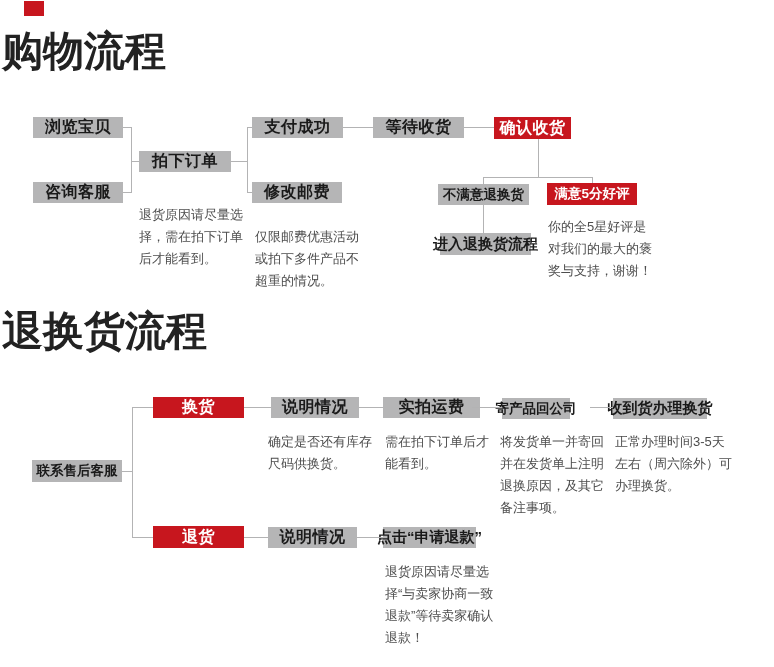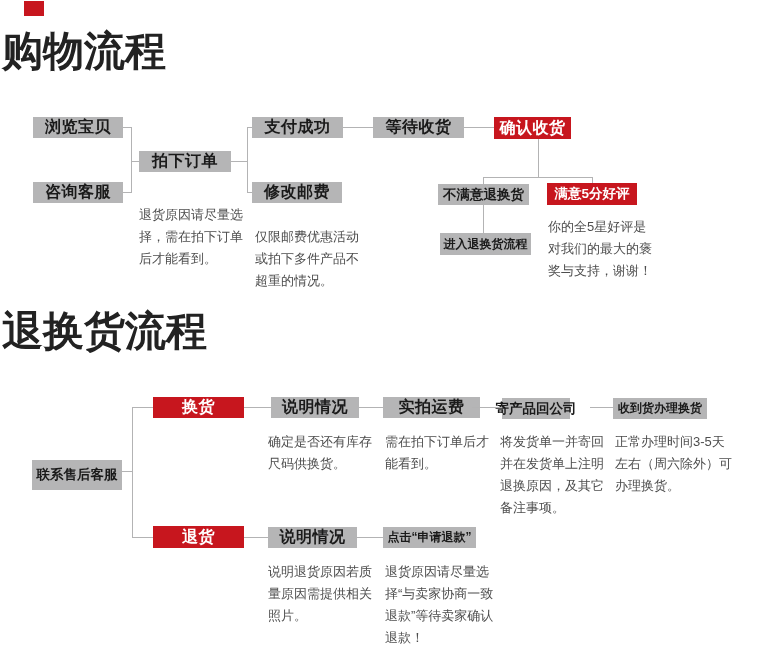--- a/index.html
+++ b/index.html
@@ -9,21 +9,21 @@
   .corner-mark{position:absolute;left:24px;top:1px;width:20px;height:15px;background:#c7161e;}
 
   .section-title{position:absolute;font-size:41px;font-weight:800;color:#222222;
     line-height:1.15;letter-spacing:0px;white-space:nowrap;}
 
   .node{position:absolute;height:21px;display:flex;align-items:center;justify-content:center;
     font-size:16px;font-weight:700;color:#1a1a1a;background:#b5b5b6;white-space:nowrap;
     letter-spacing:0.5px;}
   .node.red{background:#c7161e;color:#ffffff;}
   .node.tight{font-size:13.5px;letter-spacing:0;}
-  .node.tighter{font-size:12px;letter-spacing:0;}
+  .node.tighter{font-size:15px;letter-spacing:0;}
 
   .note{position:absolute;font-size:13px;line-height:22px;color:#4d4d4d;
     text-align:left;word-break:break-all;}
 
   .hline{position:absolute;height:1px;background:#b3b3b4;}
   .vline{position:absolute;width:1px;background:#b3b3b4;}
 </style>
 </head>
 <body>
 
@@ -59,35 +59,34 @@
   <div class="hline" style="left:343px;top:127px;width:30px"></div>
   <div class="hline" style="left:464px;top:127px;width:30px"></div>
   <div class="vline" style="left:538px;top:139px;height:38px"></div>
   <div class="hline" style="left:483px;top:177px;width:110px"></div>
   <div class="vline" style="left:483px;top:177px;height:7px"></div>
   <div class="vline" style="left:592px;top:177px;height:6px"></div>
   <div class="vline" style="left:483px;top:205px;height:28px"></div>
 
   <div class="section-title" style="left:2px;top:308px">退换货流程</div>
 
-  <div class="node tight" style="left:32px;top:460px;width:90px;height:30px">联系售后客服</div>
+  <div class="node tight" style="left:32px;top:460px;width:90px;height:22px">联系售后客服</div>
   <div class="node red" style="left:153px;top:397px;width:91px">换货</div>
   <div class="node red" style="left:153px;top:526px;width:91px;height:22px">退货</div>
   <div class="node" style="left:271px;top:397px;width:88px">说明情况</div>
   <div class="node" style="left:383px;top:397px;width:97px">实拍运费</div>
   <div class="node tight" style="left:502px;top:398px;width:68px">寄产品回公司</div>
   <div class="node tighter" style="left:613px;top:398px;width:94px">收到货办理换货</div>
   <div class="node" style="left:268px;top:527px;width:89px">说明情况</div>
   <div class="node tighter" style="left:383px;top:527px;width:93px">点击“申请退款”</div>
 
   <div class="note" style="left:268px;top:431px;width:106px">确定是否还有库存尺码供换货。</div>
   <div class="note" style="left:385px;top:431px;width:106px">需在拍下订单后才能看到。</div>
   <div class="note" style="left:500px;top:431px;width:106px">将发货单一并寄回并在发货单上注明退换原因，及其它备注事项。</div>
   <div class="note" style="left:615px;top:431px;width:122px">正常办理时间3-5天左右（周六除外）可办理换货。</div>
-  <div class="note" style="left:268px;top:561px;width:106px">说明退货原因若质量原因需提供相关照片。</div>
   <div class="note" style="left:385px;top:561px;width:110px">退货原因请尽量选择“与卖家协商一致退款”等待卖家确认退款！</div>
 
   <div class="hline" style="left:122px;top:471px;width:10px"></div>
   <div class="vline" style="left:132px;top:407px;height:131px"></div>
   <div class="hline" style="left:132px;top:407px;width:21px"></div>
   <div class="hline" style="left:132px;top:537px;width:21px"></div>
   <div class="hline" style="left:244px;top:407px;width:27px"></div>
   <div class="hline" style="left:359px;top:407px;width:24px"></div>
   <div class="hline" style="left:472px;top:407px;width:30px"></div>
   <div class="hline" style="left:590px;top:407px;width:23px"></div>

